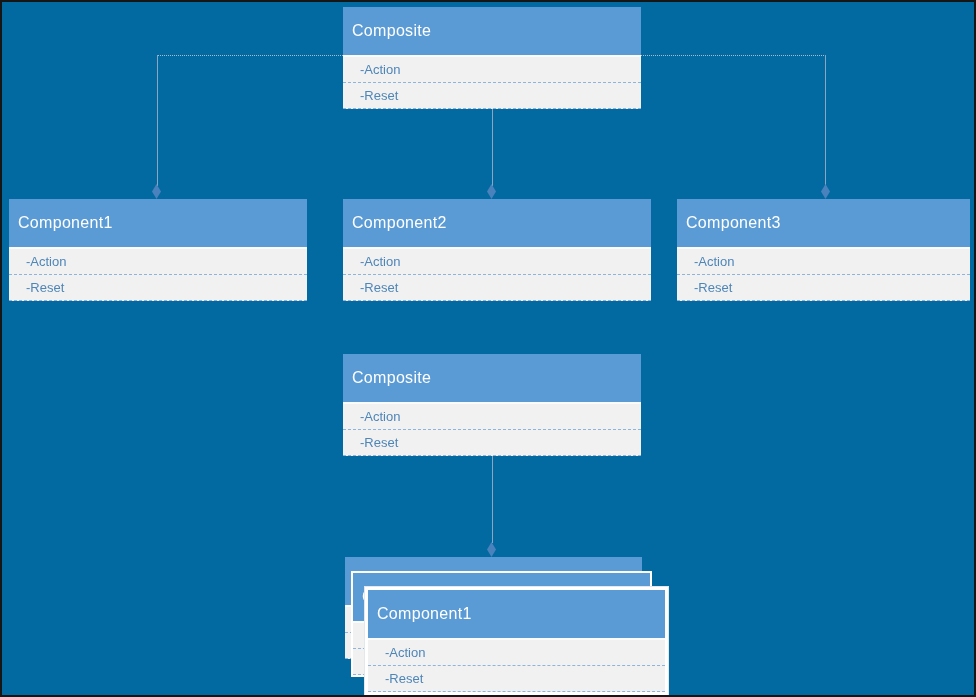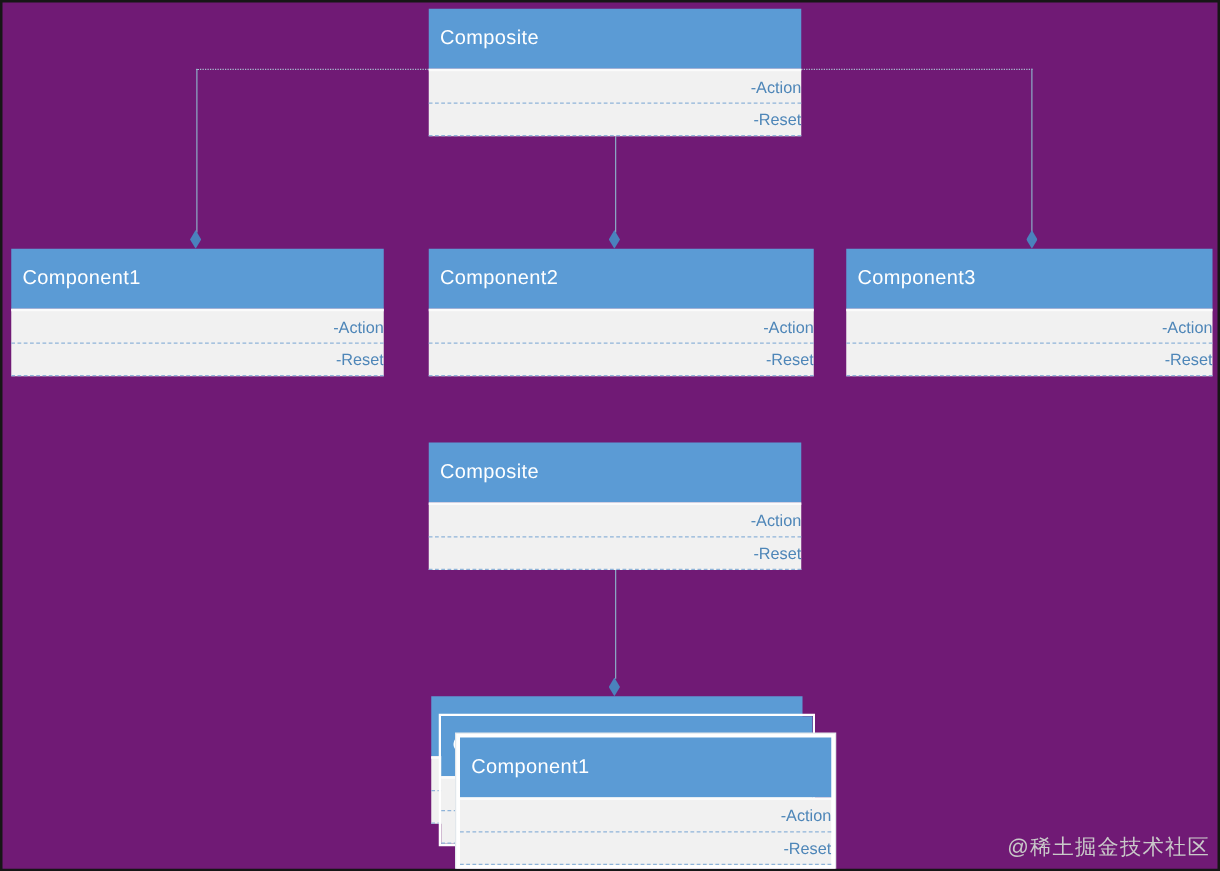--- a/index.html
+++ b/index.html
@@ -1,28 +1,28 @@
 <!DOCTYPE html>
 <html><head>
 <meta charset="utf-8">
 <style>
   html,body{margin:0;padding:0;background:#fff;}
   #canvas{
     position:relative;width:976px;height:697px;box-sizing:border-box;
-    border:2px solid #161616;background:#701a75;overflow:hidden;
+    border:2px solid #161616;background:#0369a1;overflow:hidden;
     font-family:"Liberation Sans",sans-serif;
     padding-left:16px;
   }
   .uml-box{position:absolute;}
   .uml-header{
     height:48px;line-height:48px;background:#5b9bd5;color:#ffffff;
     font-size:16px;padding-left:9px;letter-spacing:.3px;
     white-space:nowrap;overflow:hidden;
   }
-  .uml-body{background:#f1f1f1;border-top:2px solid #fbfbfb;text-align:right;}
+  .uml-body{background:#f1f1f1;border-top:2px solid #fbfbfb;}
   .uml-row{
     height:25px;line-height:25px;padding-left:17px;font-size:13px;
     color:#4e86b8;border-bottom:1px dashed #8fb4d9;white-space:nowrap;overflow:hidden;
   }
   .halo-thin{box-shadow:0 0 0 2px #ffffff;}
   .halo-thick{box-shadow:0 0 0 3px #ffffff,0 0 0 4px #e3e8ec;}
   .edge-h{position:absolute;height:0;border-top:1px dotted #a8bccf;}
   .edge-v{position:absolute;width:0;border-left:1px solid #8aa6c2;}
   .diamond{
     position:absolute;width:9px;height:15px;background:#4a82bd;
@@ -109,14 +109,13 @@
   </div>
 
   <div class="uml-box halo-thick" style="left:366px;top:588px;width:297px;z-index:3;">
     <div class="uml-header">Component1</div>
     <div class="uml-body">
       <div class="uml-row">-Action</div>
       <div class="uml-row">-Reset</div>
     </div>
   </div>
 
-  <div class="watermark">@稀土掘金技术社区</div>
 </div>
 
 </body></html>

